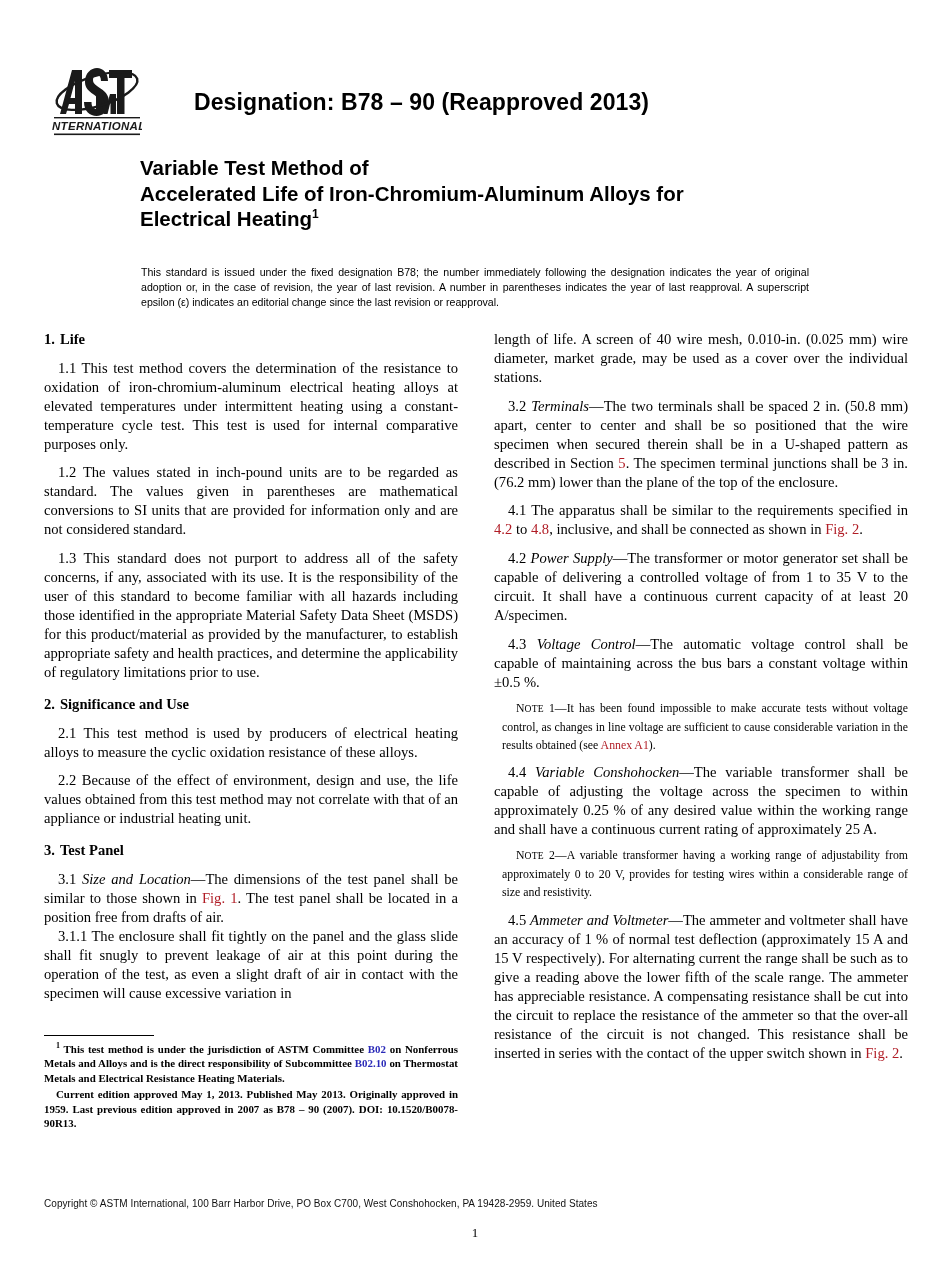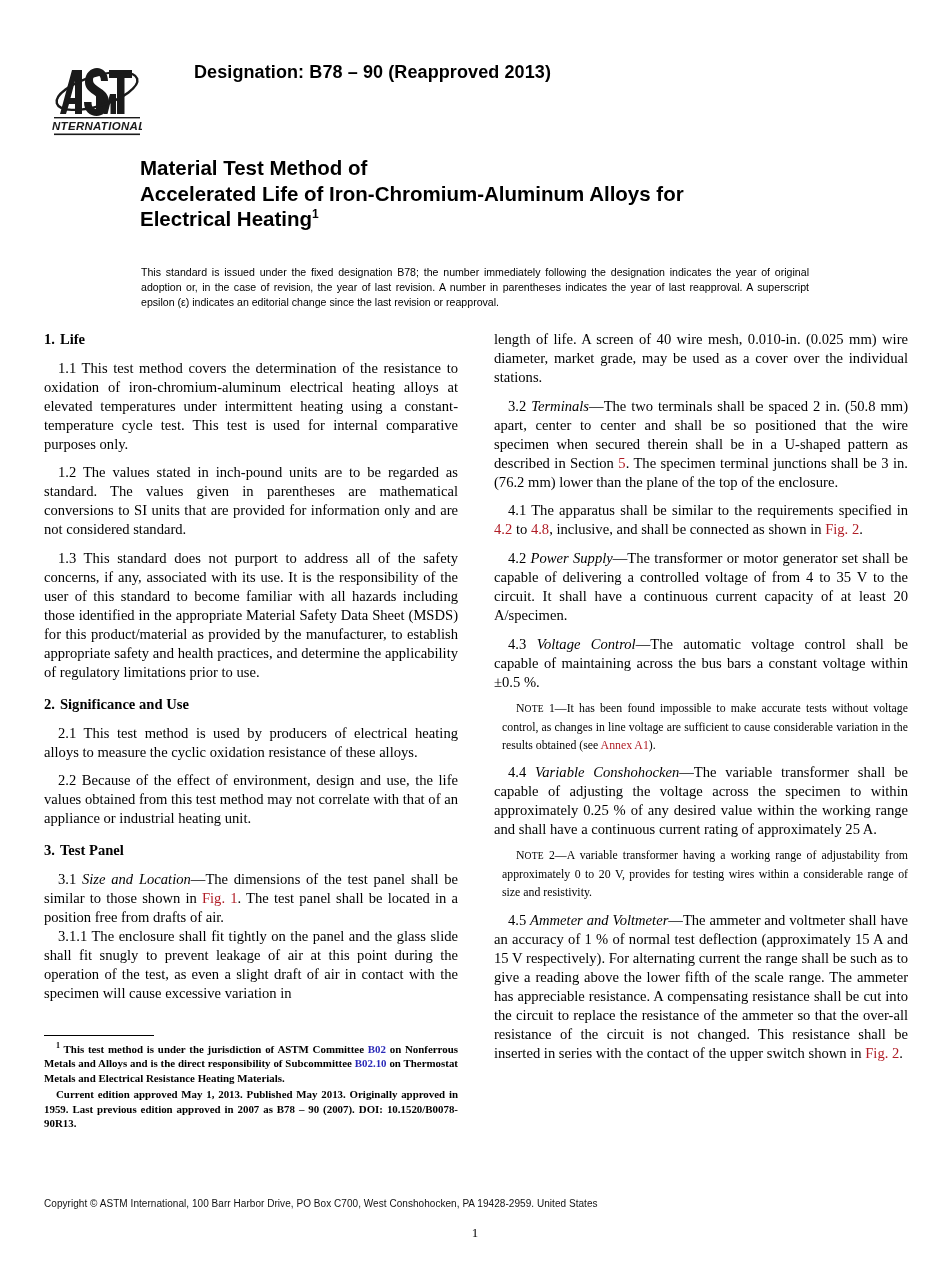--- a/index.html
+++ b/index.html
@@ -29,24 +29,24 @@
   .logo-block {
     width: 90px;
     height: 78px;
     position: relative;
     flex: 0 0 auto;
   }
   .logo-svg { display: block; }
   .designation {
     font-family: "Liberation Sans", "DejaVu Sans", sans-serif;
     font-weight: bold;
-    font-size: 18px;
+    font-size: 23px;
     letter-spacing: 0.1px;
     margin-left: 52px;
-    margin-top: 2px;
+    margin-top: 29px;
     white-space: nowrap;
   }
 
   
   .title-area {
     position: absolute;
     left: 140px;
     top: 155px;
     width: 760px;
   }
@@ -201,21 +201,21 @@
         <rect x="2" y="57" width="86" height="1.4" fill="#1a1a1a"></rect>
         <text x="45" y="70" font-family="Liberation Sans, sans-serif" font-size="11.5" font-weight="bold" font-style="italic" fill="#1a1a1a" text-anchor="middle" letter-spacing="0.3">INTERNATIONAL</text>
         <rect x="2" y="73.5" width="86" height="1.6" fill="#1a1a1a"></rect>
       </svg>
     </div>
     <div class="designation">Designation: B78 – 90 (Reapproved 2013)</div>
   </div>
 
   <div class="title-area">
     <div class="doc-title">
-      <div>Material Test Method of</div>
+      <div>Variable Test Method of</div>
       <div>Accelerated Life of Iron-Chromium-Aluminum Alloys for</div>
       <div><span>Electrical Heating</span><span class="sup">1</span></div>
     </div>
   </div>
 
   <div class="preamble">This standard is issued under the fixed designation B78; the number immediately following the designation indicates the year of original adoption or, in the case of revision, the year of last revision. A number in parentheses indicates the year of last reapproval. A superscript epsilon (ε) indicates an editorial change since the last revision or reapproval.</div>
 
   <div class="columns">
 
     <div class="col col-left">
@@ -279,21 +279,21 @@
       </p>
 
 
       <p class="para gap">
         <span>4.1</span>
         <span>The apparatus shall be similar to the requirements specified in </span><span class="lnk-red">4.2</span><span> to </span><span class="lnk-red">4.8</span><span>, inclusive, and shall be connected as shown in </span><span class="lnk-red">Fig. 2</span><span>.</span>
       </p>
 
       <p class="para gap">
         <span>4.2</span>
-        <span class="it">Power Supply</span><span>—The transformer or motor generator set shall be capable of delivering a controlled voltage of from 4 to 35 V to the circuit. It shall have a continuous current capacity of at least 20 A/specimen.</span>
+        <span class="it">Power Supply</span><span>—The transformer or motor generator set shall be capable of delivering a controlled voltage of from 1 to 35 V to the circuit. It shall have a continuous current capacity of at least 20 A/specimen.</span>
       </p>
 
       <p class="para gap">
         <span>4.3</span>
         <span class="it">Voltage Control</span><span>—The automatic voltage control shall be capable of maintaining across the bus bars a constant voltage within ±0.5 %.</span>
       </p>
 
       <p class="note">
         <span class="note-label"><span class="nl-big">N</span><span class="nl-sm">OTE</span><span> 1—</span></span><span>It has been found impossible to make accurate tests without voltage control, as changes in line voltage are sufficient to cause considerable variation in the results obtained (see </span><span class="lnk-red">Annex A1</span><span>).</span>
       </p>

